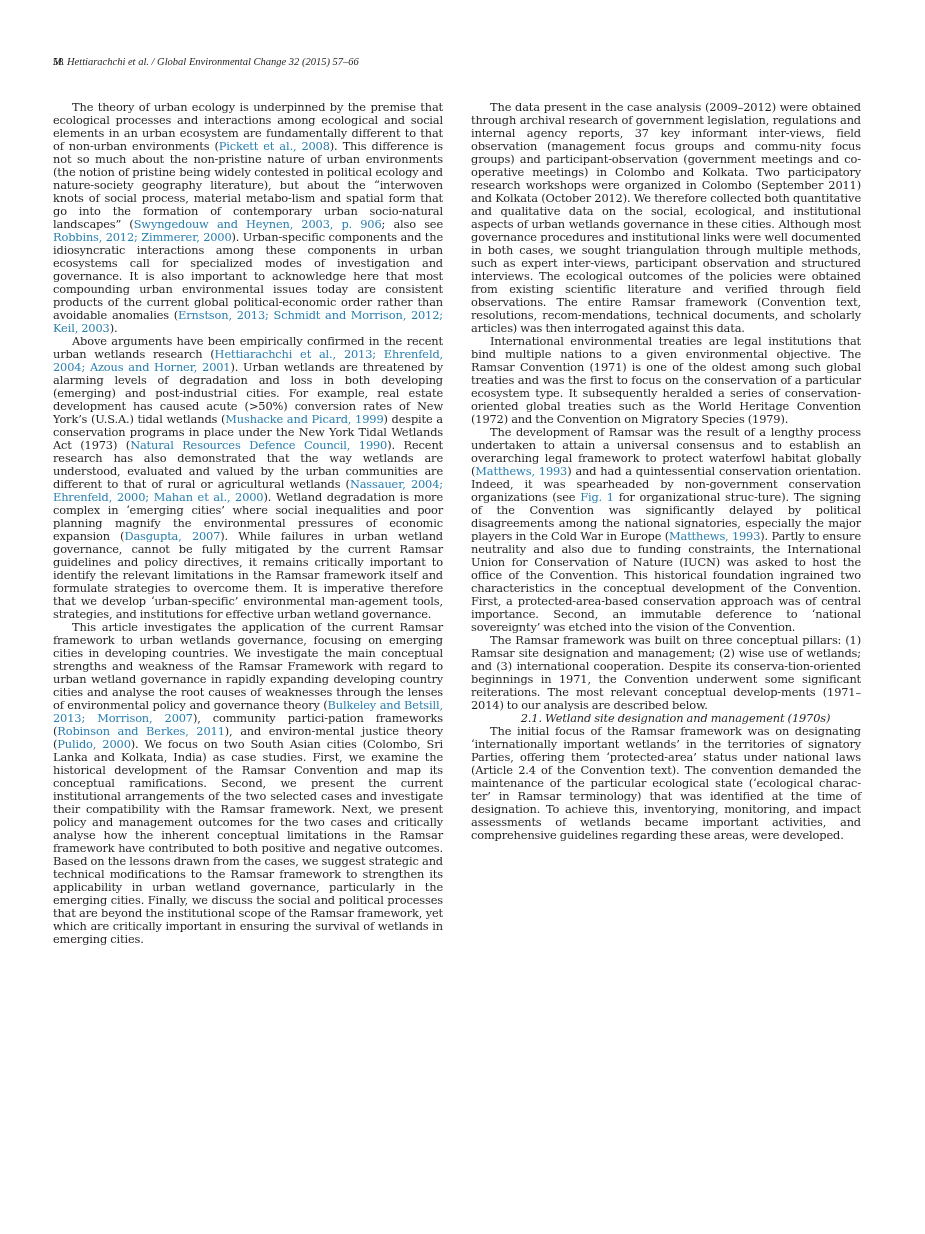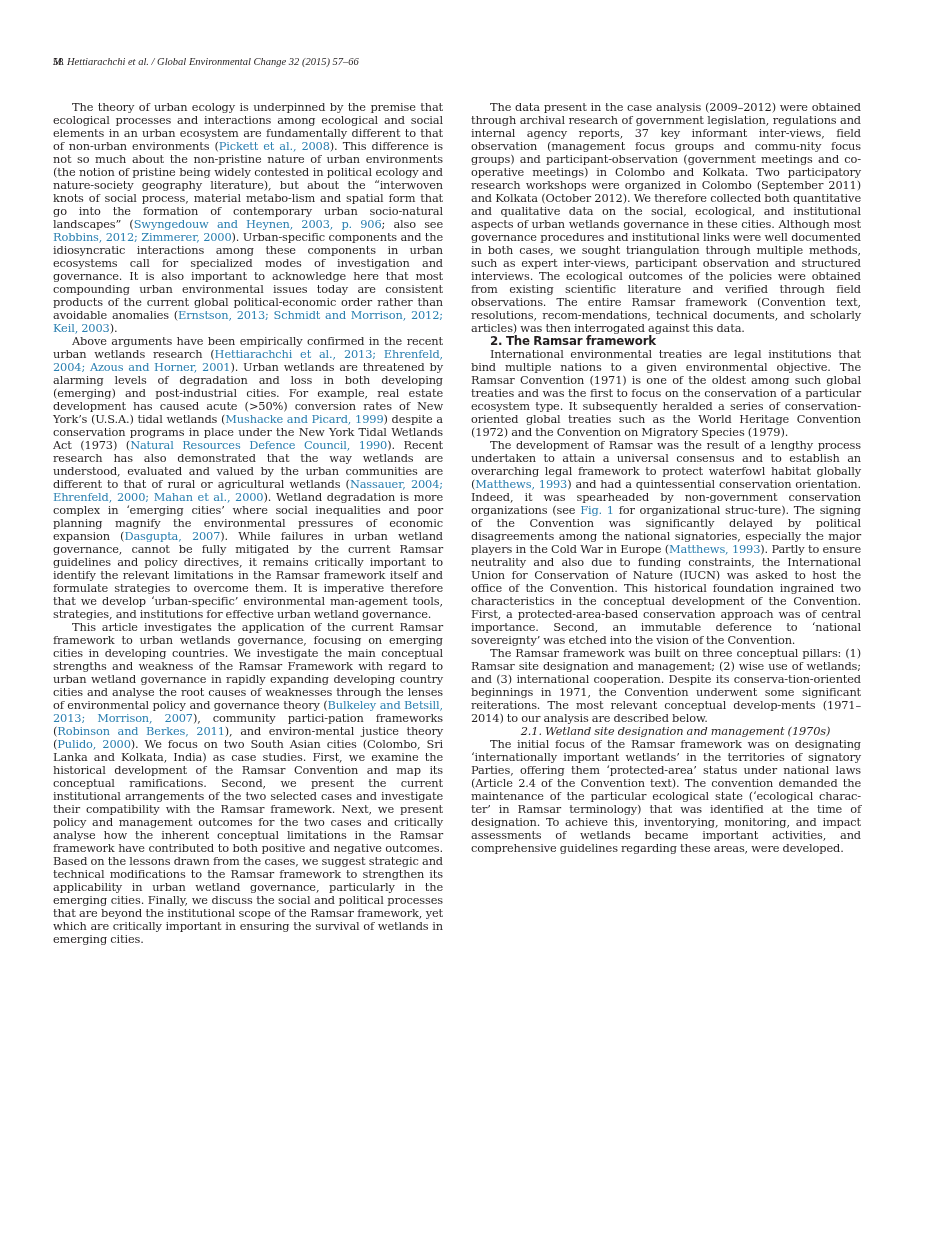--- a/index.html
+++ b/index.html
@@ -28,19 +28,18 @@
 </div>
 
 <div class="col col-left">
   <p><span>The theory of urban ecology is underpinned by the premise that ecological processes and interactions among ecological and social elements in an urban ecosystem are fundamentally different to that of non-urban environments (</span><a class="cite">Pickett et al., 2008</a><span>). This difference is not so much about the non-pristine nature of urban environments (the notion of pristine being widely contested in political ecology and nature-society geography literature), but about the “interwoven knots of social process, material metabo-lism and spatial form that go into the formation of contemporary urban socio-natural landscapes” (</span><a class="cite">Swyngedouw and Heynen, 2003, p. 906</a><span>; also see </span><a class="cite">Robbins, 2012; Zimmerer, 2000</a><span>). Urban-specific components and the idiosyncratic interactions among these components in urban ecosystems call for specialized modes of investigation and governance. It is also important to acknowledge here that most compounding urban environmental issues today are consistent products of the current global political-economic order rather than avoidable anomalies (</span><a class="cite">Ernstson, 2013; Schmidt and Morrison, 2012; Keil, 2003</a><span>).</span></p>
   <p><span>Above arguments have been empirically confirmed in the recent urban wetlands research (</span><a class="cite">Hettiarachchi et al., 2013; Ehrenfeld, 2004; Azous and Horner, 2001</a><span>). Urban wetlands are threatened by alarming levels of degradation and loss in both developing (emerging) and post-industrial cities. For example, real estate development has caused acute (&gt;50%) conversion rates of New York’s (U.S.A.) tidal wetlands (</span><a class="cite">Mushacke and Picard, 1999</a><span>) despite a conservation programs in place under the New York Tidal Wetlands Act (1973) (</span><a class="cite">Natural Resources Defence Council, 1990</a><span>). Recent research has also demonstrated that the way wetlands are understood, evaluated and valued by the urban communities are different to that of rural or agricultural wetlands (</span><a class="cite">Nassauer, 2004; Ehrenfeld, 2000; Mahan et al., 2000</a><span>). Wetland degradation is more complex in ‘emerging cities’ where social inequalities and poor planning magnify the environmental pressures of economic expansion (</span><a class="cite">Dasgupta, 2007</a><span>). While failures in urban wetland governance, cannot be fully mitigated by the current Ramsar guidelines and policy directives, it remains critically important to identify the relevant limitations in the Ramsar framework itself and formulate strategies to overcome them. It is imperative therefore that we develop ‘urban-specific’ environmental man-agement tools, strategies, and institutions for effective urban wetland governance.</span></p>
   <p><span>This article investigates the application of the current Ramsar framework to urban wetlands governance, focusing on emerging cities in developing countries. We investigate the main conceptual strengths and weakness of the Ramsar Framework with regard to urban wetland governance in rapidly expanding developing country cities and analyse the root causes of weaknesses through the lenses of environmental policy and governance theory (</span><a class="cite">Bulkeley and Betsill, 2013; Morrison, 2007</a><span>), community partici-pation frameworks (</span><a class="cite">Robinson and Berkes, 2011</a><span>), and environ-mental justice theory (</span><a class="cite">Pulido, 2000</a><span>). We focus on two South Asian cities (Colombo, Sri Lanka and Kolkata, India) as case studies. First, we examine the historical development of the Ramsar Convention and map its conceptual ramifications. Second, we present the current institutional arrangements of the two selected cases and investigate their compatibility with the Ramsar framework. Next, we present policy and management outcomes for the two cases and critically analyse how the inherent conceptual limitations in the Ramsar framework have contributed to both positive and negative outcomes. Based on the lessons drawn from the cases, we suggest strategic and technical modifications to the Ramsar framework to strengthen its applicability in urban wetland governance, particularly in the emerging cities. Finally, we discuss the social and political processes that are beyond the institutional scope of the Ramsar framework, yet which are critically important in ensuring the survival of wetlands in emerging cities.</span></p>
 </div>
 
 <div class="col col-right">
   <p>The data present in the case analysis (2009–2012) were obtained through archival research of government legislation, regulations and internal agency reports, 37 key informant inter-views, field observation (management focus groups and commu-nity focus groups) and participant-observation (government meetings and co-operative meetings) in Colombo and Kolkata. Two participatory research workshops were organized in Colombo (September 2011) and Kolkata (October 2012). We therefore collected both quantitative and qualitative data on the social, ecological, and institutional aspects of urban wetlands governance in these cities. Although most governance procedures and institutional links were well documented in both cases, we sought triangulation through multiple methods, such as expert inter-views, participant observation and structured interviews. The ecological outcomes of the policies were obtained from existing scientific literature and verified through field observations. The entire Ramsar framework (Convention text, resolutions, recom-mendations, technical documents, and scholarly articles) was then interrogated against this data.</p>
-  <p class="section-heading">2. The Ramsar framework</p>
   <p>International environmental treaties are legal institutions that bind multiple nations to a given environmental objective. The Ramsar Convention (1971) is one of the oldest among such global treaties and was the first to focus on the conservation of a particular ecosystem type. It subsequently heralded a series of conservation-oriented global treaties such as the World Heritage Convention (1972) and the Convention on Migratory Species (1979).</p>
   <p><span>The development of Ramsar was the result of a lengthy process undertaken to attain a universal consensus and to establish an overarching legal framework to protect waterfowl habitat globally (</span><a class="cite">Matthews, 1993</a><span>) and had a quintessential conservation orientation. Indeed, it was spearheaded by non-government conservation organizations (see </span><a class="cite">Fig. 1</a><span> for organizational struc-ture). The signing of the Convention was significantly delayed by political disagreements among the national signatories, especially the major players in the Cold War in Europe (</span><a class="cite">Matthews, 1993</a><span>). Partly to ensure neutrality and also due to funding constraints, the International Union for Conservation of Nature (IUCN) was asked to host the office of the Convention. This historical foundation ingrained two characteristics in the conceptual development of the Convention. First, a protected-area-based conservation approach was of central importance. Second, an immutable deference to ‘national sovereignty’ was etched into the vision of the Convention.</span></p>
   <p>The Ramsar framework was built on three conceptual pillars: (1) Ramsar site designation and management; (2) wise use of wetlands; and (3) international cooperation. Despite its conserva-tion-oriented beginnings in 1971, the Convention underwent some significant reiterations. The most relevant conceptual develop-ments (1971–2014) to our analysis are described below.</p>
   <p class="subsection-heading">2.1. Wetland site designation and management (1970s)</p>
   <p>The initial focus of the Ramsar framework was on designating ‘internationally important wetlands’ in the territories of signatory Parties, offering them ‘protected-area’ status under national laws (Article 2.4 of the Convention text). The convention demanded the maintenance of the particular ecological state (‘ecological charac-ter’ in Ramsar terminology) that was identified at the time of designation. To achieve this, inventorying, monitoring, and impact assessments of wetlands became important activities, and comprehensive guidelines regarding these areas, were developed.</p>
 </div>
 
 </body></html>

